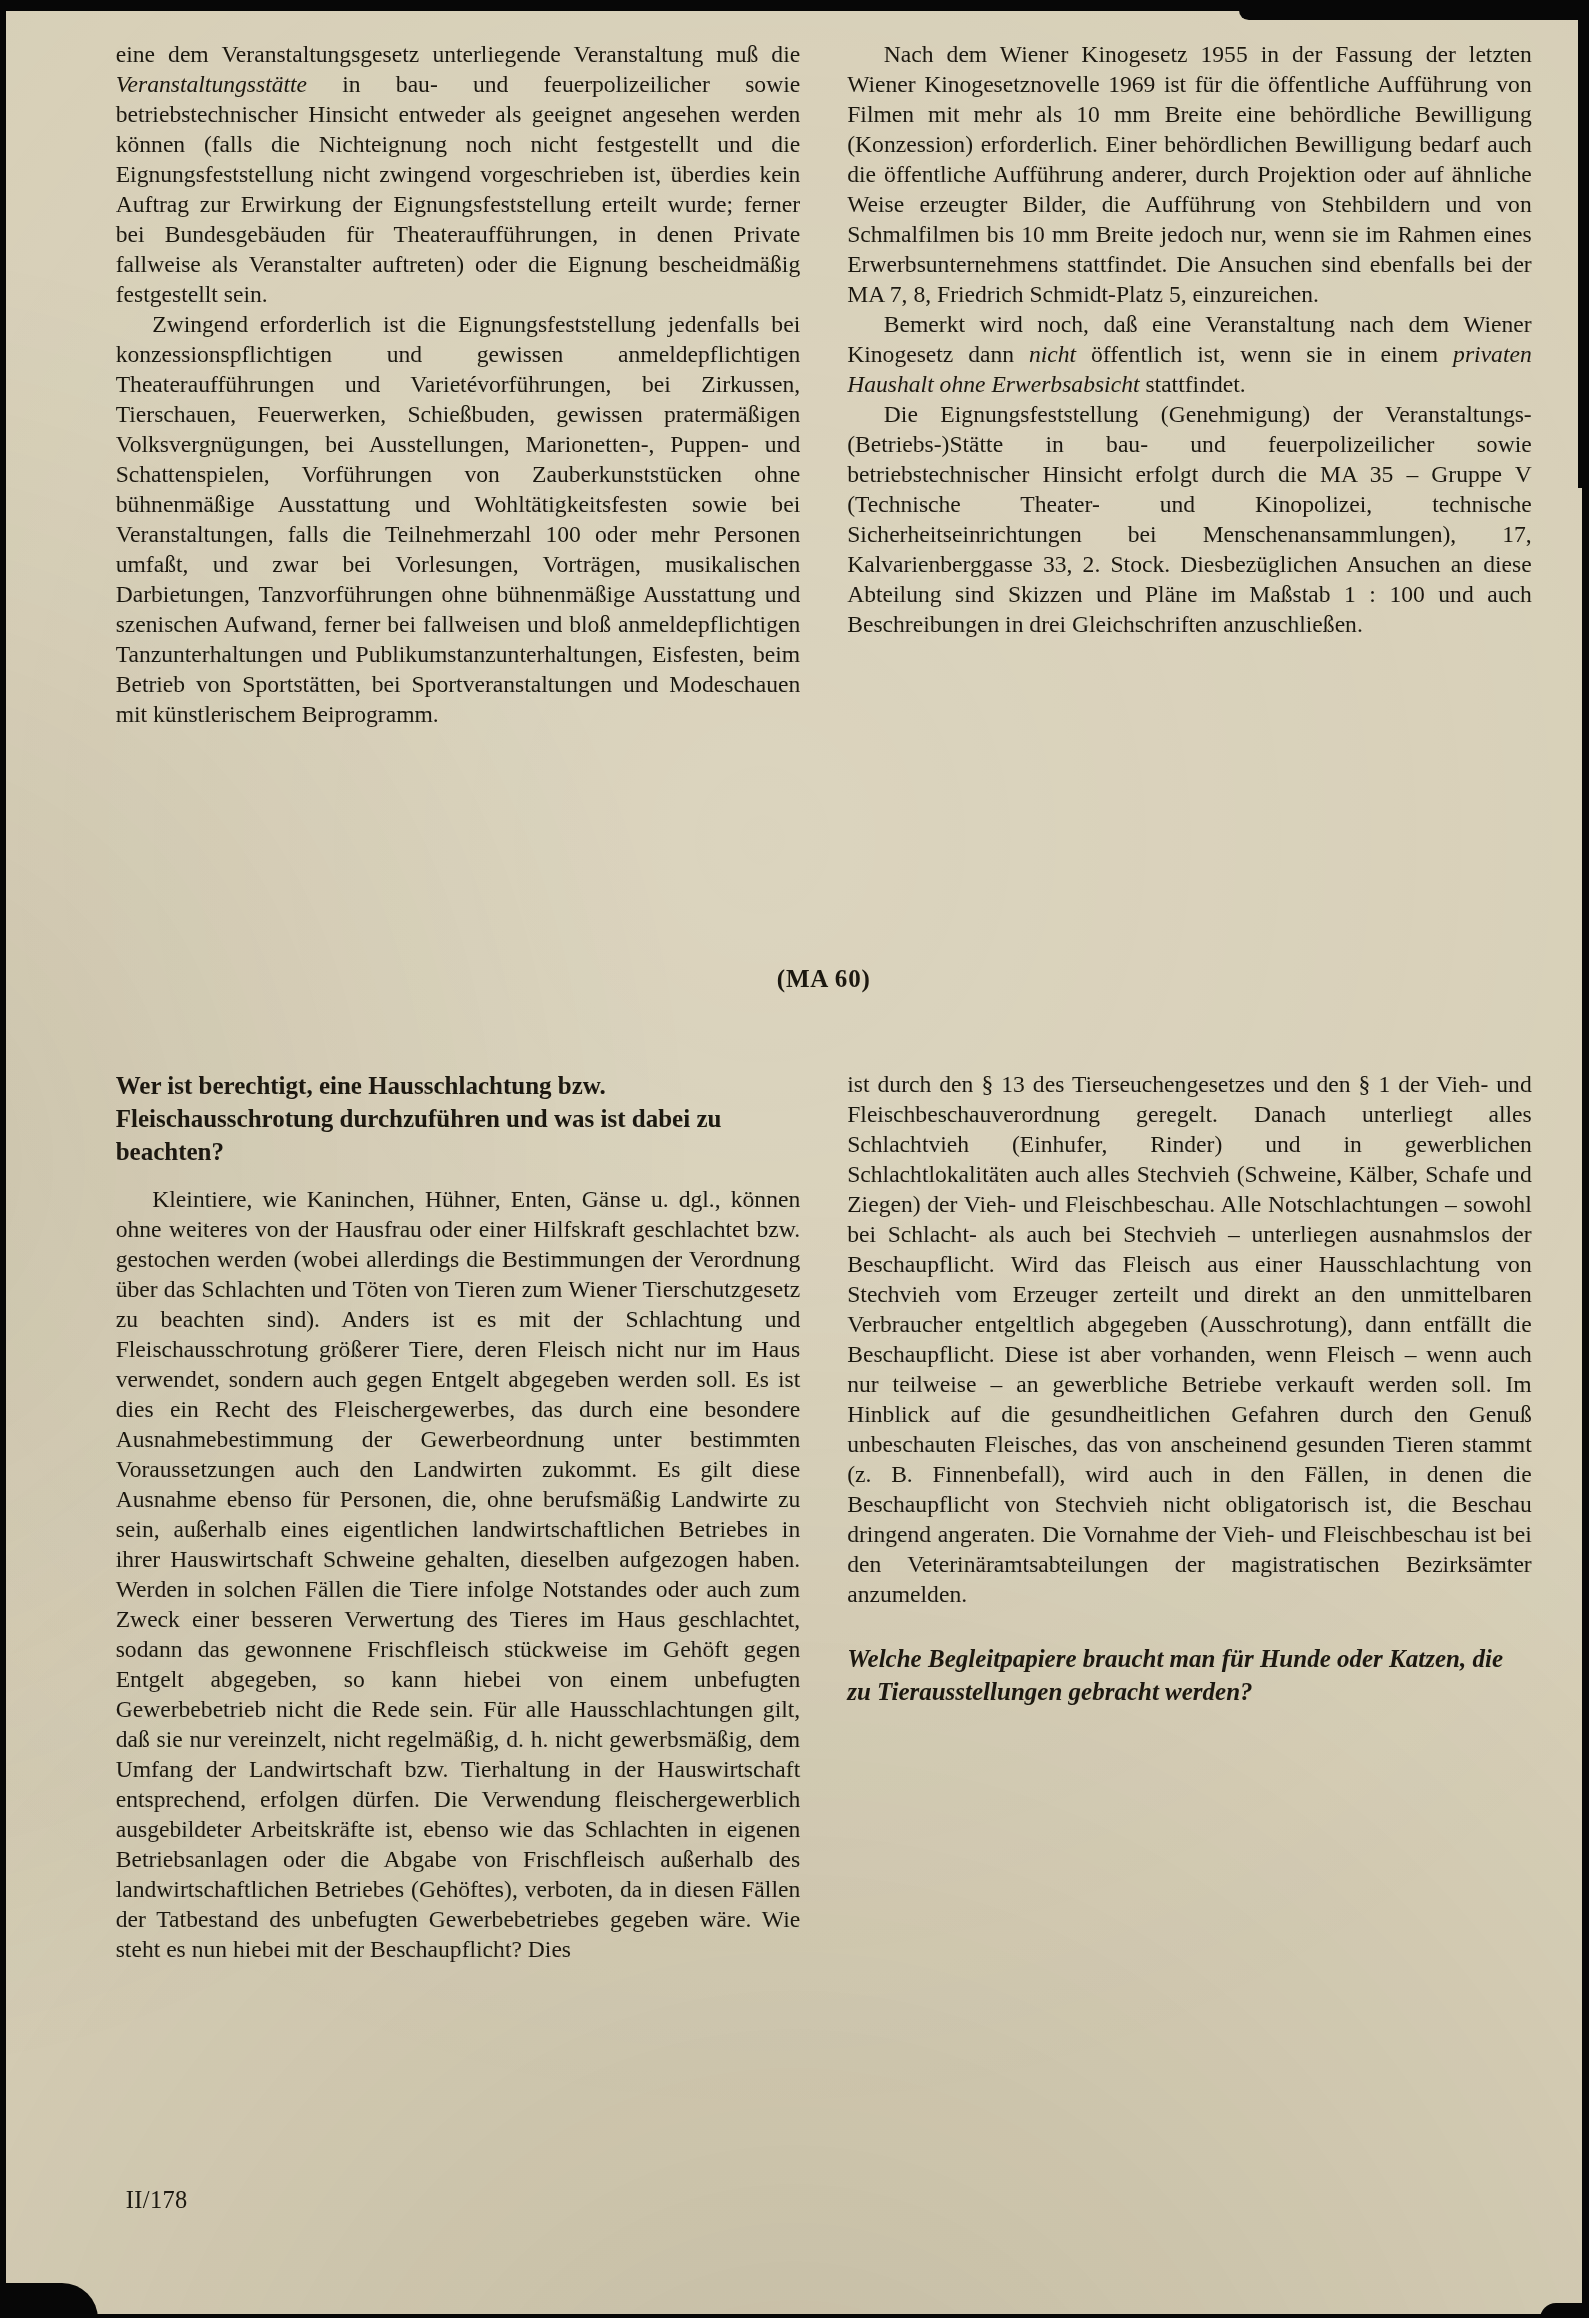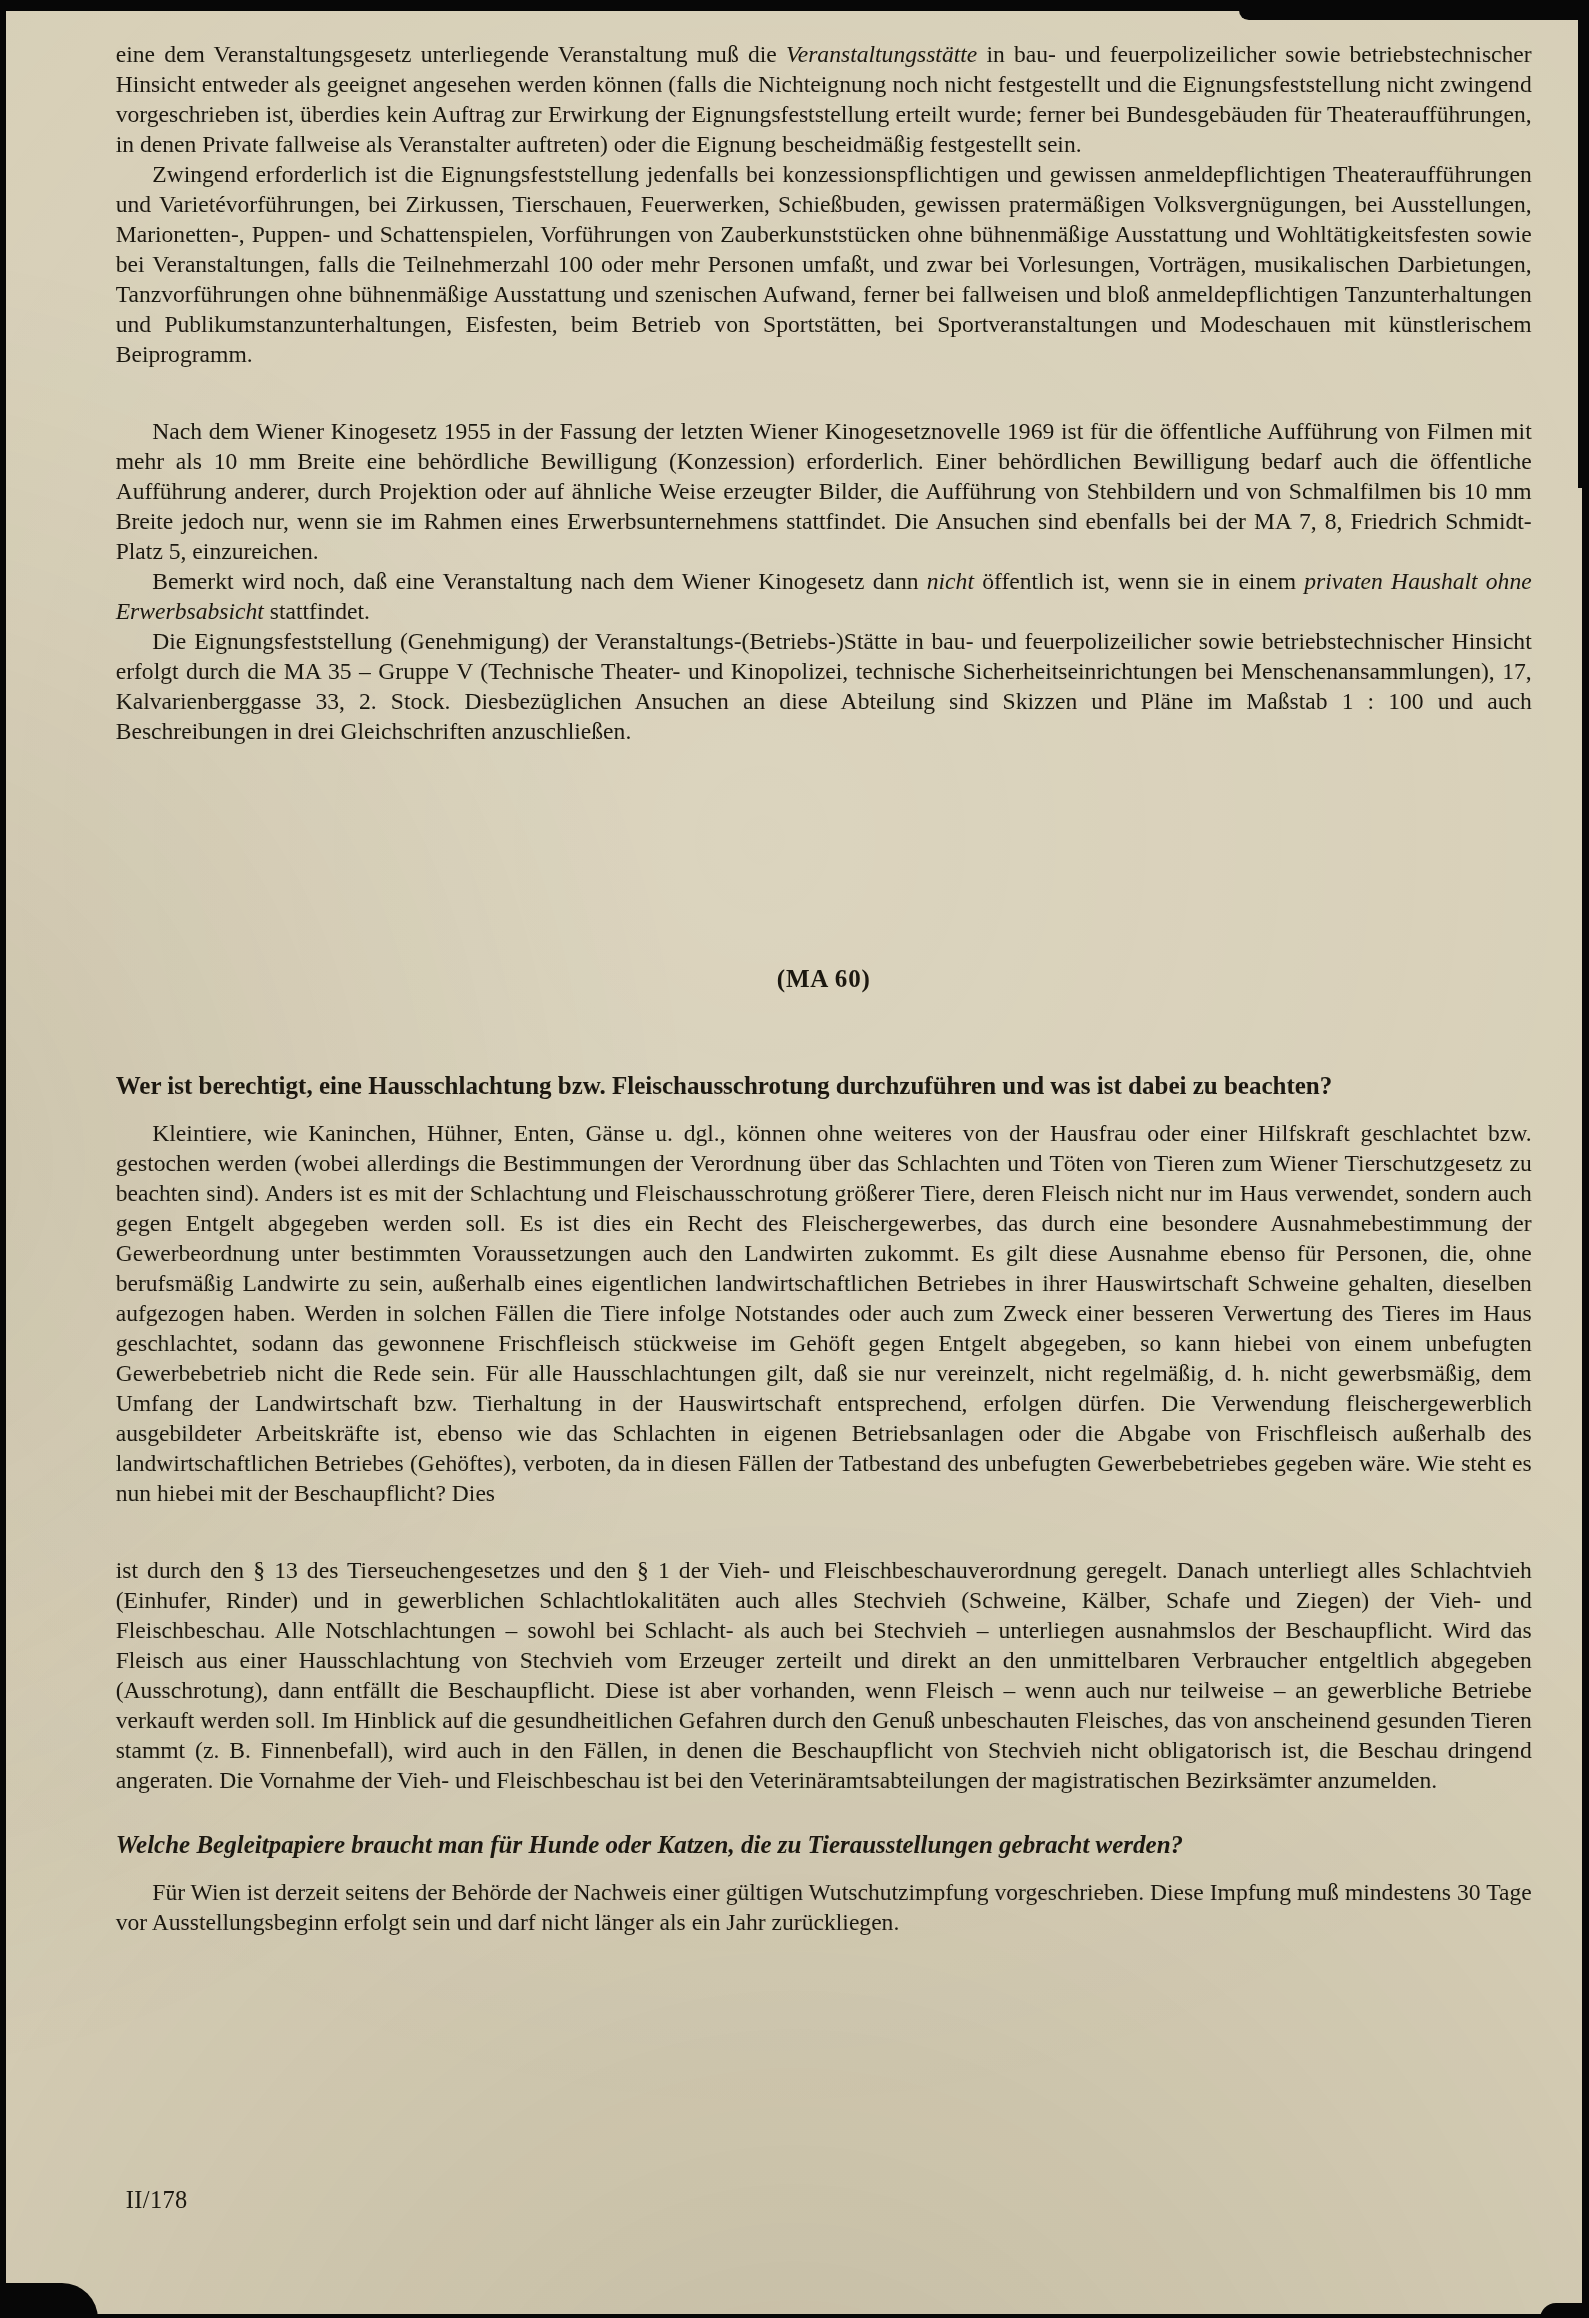--- a/index.html
+++ b/index.html
@@ -29,21 +29,20 @@
       radial-gradient(130% 100% at -8% 50%, rgba(92,82,52,0.10), rgba(0,0,0,0) 40%),
       #d7cfb7;
     color: #1c1810;
   }
   .cols {
     position: absolute;
     left: 110px;
     right: 50px;
     display: flex;
     gap: 47px;
-    flex-direction: column;
   }
   .top-cols { top: 28px; }
   .qa-cols  { top: 1058px; }
   .col { flex: 1 1 0; min-width: 0; }
 
   p.body-p {
     margin: 0;
     font-size: 23.6px;
     line-height: 30px;
     text-align: justify;
@@ -145,21 +144,20 @@
     </div>
 
     <div class="cols qa-cols">
       <div class="col">
         <h3 class="question">Wer ist berechtigt, eine Hausschlachtung bzw. Fleischausschrotung durchzuführen und was ist dabei zu beachten?</h3>
         <p class="body-p indent">Kleintiere, wie Kaninchen, Hühner, Enten, Gänse u. dgl., können ohne weiteres von der Hausfrau oder einer Hilfskraft geschlachtet bzw. gestochen werden (wobei allerdings die Bestimmungen der Verordnung über das Schlachten und Töten von Tieren zum Wiener Tierschutzgesetz zu beachten sind). Anders ist es mit der Schlachtung und Fleischausschrotung größerer Tiere, deren Fleisch nicht nur im Haus verwendet, sondern auch gegen Entgelt abgegeben werden soll. Es ist dies ein Recht des Fleischergewerbes, das durch eine besondere Ausnahmebestimmung der Gewerbeordnung unter bestimmten Voraussetzungen auch den Landwirten zukommt. Es gilt diese Ausnahme ebenso für Personen, die, ohne berufsmäßig Landwirte zu sein, außerhalb eines eigentlichen landwirtschaftlichen Betriebes in ihrer Hauswirtschaft Schweine gehalten, dieselben aufgezogen haben. Werden in solchen Fällen die Tiere infolge Notstandes oder auch zum Zweck einer besseren Verwertung des Tieres im Haus geschlachtet, sodann das gewonnene Frischfleisch stückweise im Gehöft gegen Entgelt abgegeben, so kann hiebei von einem unbefugten Gewerbebetrieb nicht die Rede sein. Für alle Hausschlachtungen gilt, daß sie nur vereinzelt, nicht regelmäßig, d. h. nicht gewerbsmäßig, dem Umfang der Landwirtschaft bzw. Tierhaltung in der Hauswirtschaft entsprechend, erfolgen dürfen. Die Verwendung fleischergewerblich ausgebildeter Arbeitskräfte ist, ebenso wie das Schlachten in eigenen Betriebsanlagen oder die Abgabe von Frischfleisch außerhalb des landwirtschaftlichen Betriebes (Gehöftes), verboten, da in diesen Fällen der Tatbestand des unbefugten Gewerbebetriebes gegeben wäre. Wie steht es nun hiebei mit der Beschaupflicht? Dies</p>
       </div>
       <div class="col">
         <p class="body-p noindent">ist durch den § 13 des Tierseuchengesetzes und den § 1 der Vieh- und Fleischbeschauverordnung geregelt. Danach unterliegt alles Schlachtvieh (Einhufer, Rinder) und in gewerblichen Schlachtlokalitäten auch alles Stechvieh (Schweine, Kälber, Schafe und Ziegen) der Vieh- und Fleischbeschau. Alle Notschlachtungen – sowohl bei Schlacht- als auch bei Stechvieh – unterliegen ausnahmslos der Beschaupflicht. Wird das Fleisch aus einer Hausschlachtung von Stechvieh vom Erzeuger zerteilt und direkt an den unmittelbaren Verbraucher entgeltlich abgegeben (Ausschrotung), dann entfällt die Beschaupflicht. Diese ist aber vorhanden, wenn Fleisch – wenn auch nur teilweise – an gewerbliche Betriebe verkauft werden soll. Im Hinblick auf die gesundheitlichen Gefahren durch den Genuß unbeschauten Fleisches, das von anscheinend gesunden Tieren stammt (z. B. Finnenbefall), wird auch in den Fällen, in denen die Beschaupflicht von Stechvieh nicht obligatorisch ist, die Beschau dringend angeraten. Die Vornahme der Vieh- und Fleischbeschau ist bei den Veterinäramtsabteilungen der magistratischen Bezirksämter anzumelden.</p>
         <h3 class="question q2">Welche Begleitpapiere braucht man für Hunde oder Katzen, die zu Tierausstellungen gebracht werden?</h3>
-        <p class="body-p indent">Für Wien ist derzeit seitens der Behörde der Nachweis einer gültigen Wutschutzimpfung vorgeschrieben. Diese Impfung muß mindestens 30 Tage vor Ausstellungsbeginn erfolgt sein und darf nicht länger als ein Jahr zurückliegen.</p>
       </div>
     </div>
 
     <div class="footer">II/178</div>
   </div>
 
   <div class="wedge-tr"></div>
   <div class="sliver-right"></div>
   <div class="blob-bl"></div>
   <div class="blob-br"></div>

